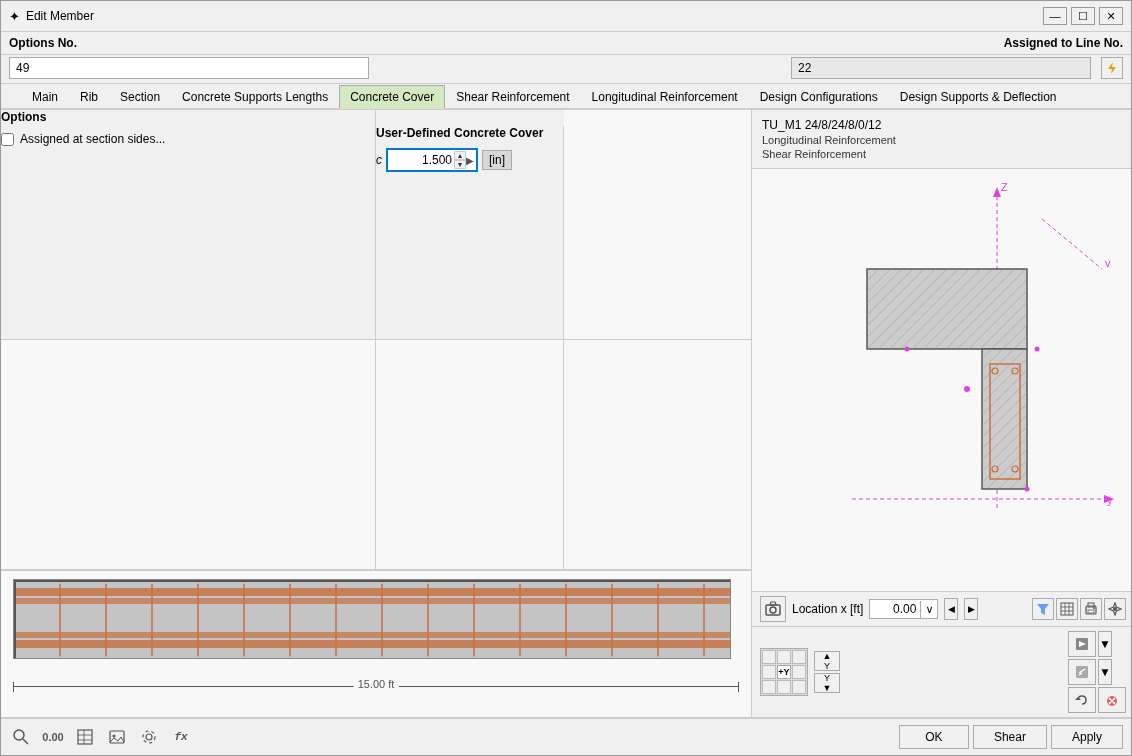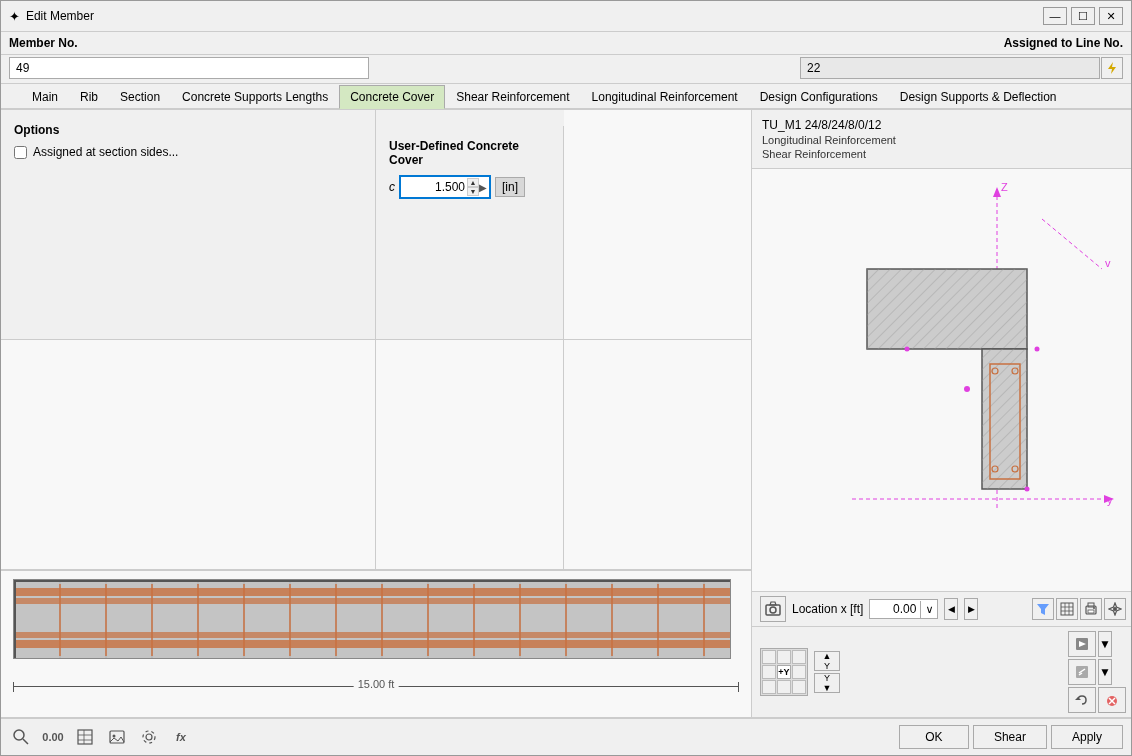--- a/index.html
+++ b/index.html
@@ -17,21 +17,21 @@
     .tab-bar { display: flex; padding: 0 20px; border-bottom: 2px solid #ccc; background: #f0f0f0; }
     .tab { padding: 4px 10px; font-size: 12px; cursor: pointer; border: 1px solid transparent; border-bottom: none; position: relative; top: 1px; white-space: nowrap; }
     .tab.active { background: #d4e8c2; border: 1px solid #aaa; border-bottom: 1px solid #d4e8c2; font-weight: 500; }
     
     .main-content { display: flex; flex: 1; overflow: hidden; }
     
     .left-panels { display: flex; flex-direction: column; width: 750px; flex-shrink: 0; }
     
     .top-panels { display: flex; flex: 0 0 230px; border-bottom: 1px solid #ccc; }
     
-    .panel { border-right: 1px solid #ccc; padding: 13px; flex: 1; }
+    .panel { border-right: 1px solid #ccc; padding: 0; flex: 1; }
     .panel:last-child { border-right: none; }
     
     .panel-title { font-size: 12px; font-weight: bold; margin-bottom: 8px; }
     
     .checkbox-row { display: flex; align-items: center; gap: 6px; margin-top: 4px; }
     .checkbox-row input[type=checkbox] { width: 13px; height: 13px; }
     
     .cover-input-row { display: flex; align-items: center; gap: 4px; margin-top: 8px; }
     .cover-label { font-size: 12px; font-style: italic; }
     .cover-input-wrapper { display: flex; align-items: center; border: 2px solid #0078d4; background: white; padding: 1px 4px; }
@@ -83,30 +83,30 @@
     </div>
     <div class="title-bar-controls">
       <button class="title-bar-btn">—</button>
       <button class="title-bar-btn">☐</button>
       <button class="title-bar-btn close">✕</button>
     </div>
   </div>
 
   <div style="display:flex; padding: 4px 8px; gap: 8px; border-bottom: 1px solid #ccc; background: #f0f0f0; align-items: center;">
     <div style="display:flex; align-items: center; gap: 6px; flex: 0 0 380px;">
-      <span style="font-weight:bold; font-size:12px; white-space:nowrap;">Member No.</span>
+      <span style="font-weight:bold; font-size:12px; white-space:nowrap;">Options No.</span>
     </div>
     <div style="display:flex; align-items:center; margin-left: auto; gap: 6px;">
       <span style="font-weight:bold; font-size:12px; white-space:nowrap;">Assigned to Line No.</span>
     </div>
   </div>
   <div style="display:flex; padding: 2px 8px 4px 8px; gap: 8px; border-bottom: 1px solid #ccc; background: #f0f0f0; align-items: center;">
     <input type="text" class="member-input" value="49" style="width: 360px; border: 1px solid rgb(170, 170, 170); padding: 2px 6px; font-size: 12px; height: 22px;">
     <div style="flex:1;"></div>
-    <div style="display:flex; align-items:center; gap: 1px;">
+    <div style="display:flex; align-items:center; gap: 10px;">
       <input type="text" value="22" style="width: 300px; border: 1px solid rgb(170, 170, 170); background: rgb(232, 232, 232); padding: 2px 6px; font-size: 12px; height: 22px;">
       <button class="assigned-btn">
         <svg width="14" height="14" viewBox="0 0 14 14">
           <polygon points="8,1 3,8 7,8 6,13 11,6 7,6" fill="#d4a800"></polygon>
         </svg>
       </button>
     </div>
   </div>
 
   <div class="tab-bar">
@@ -402,21 +402,21 @@
           <circle cx="6" cy="8" r="1.5" fill="#555"></circle>
           <polyline points="2,14 6,10 10,13 13,9 16,14" fill="none" stroke="#555" stroke-width="1"></polyline>
         </svg>
       </div>
       <div class="bottom-icon">
         <svg width="18" height="18" viewBox="0 0 18 18">
           <circle cx="9" cy="9" r="3" fill="none" stroke="#555" stroke-width="1.2"></circle>
           <circle cx="9" cy="9" r="6" fill="none" stroke="#555" stroke-width="1.2" stroke-dasharray="3,3"></circle>
         </svg>
       </div>
-      <div class="bottom-icon" style="font-size:11px; font-weight:bold; color:#555; font-style:italic;">fx</div>
+      <div class="bottom-icon" style="font-size:11px; font-weight:bold; color:#555; font-style:italic;font-family:Liberation Mono, monospace;">fx</div>
     </div>
     <div class="bottom-buttons">
       <button class="btn">OK</button>
       <button class="btn">Shear</button>
       <button class="btn">Apply</button>
     </div>
   </div>
 
 </div>
 

